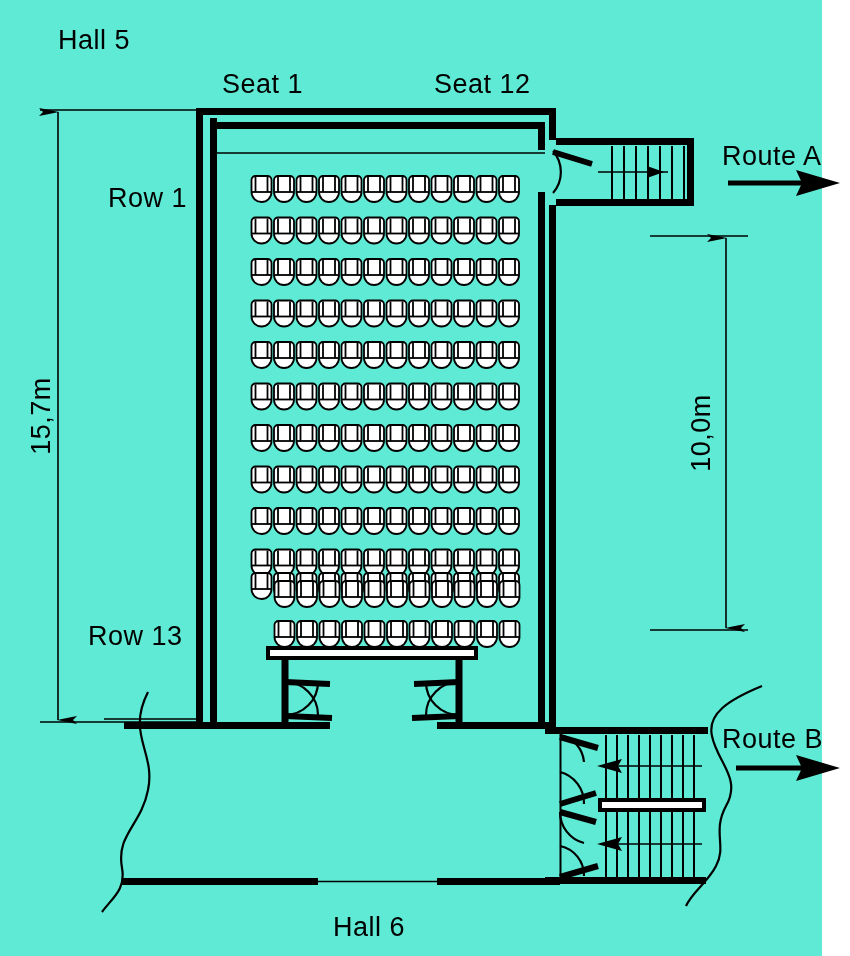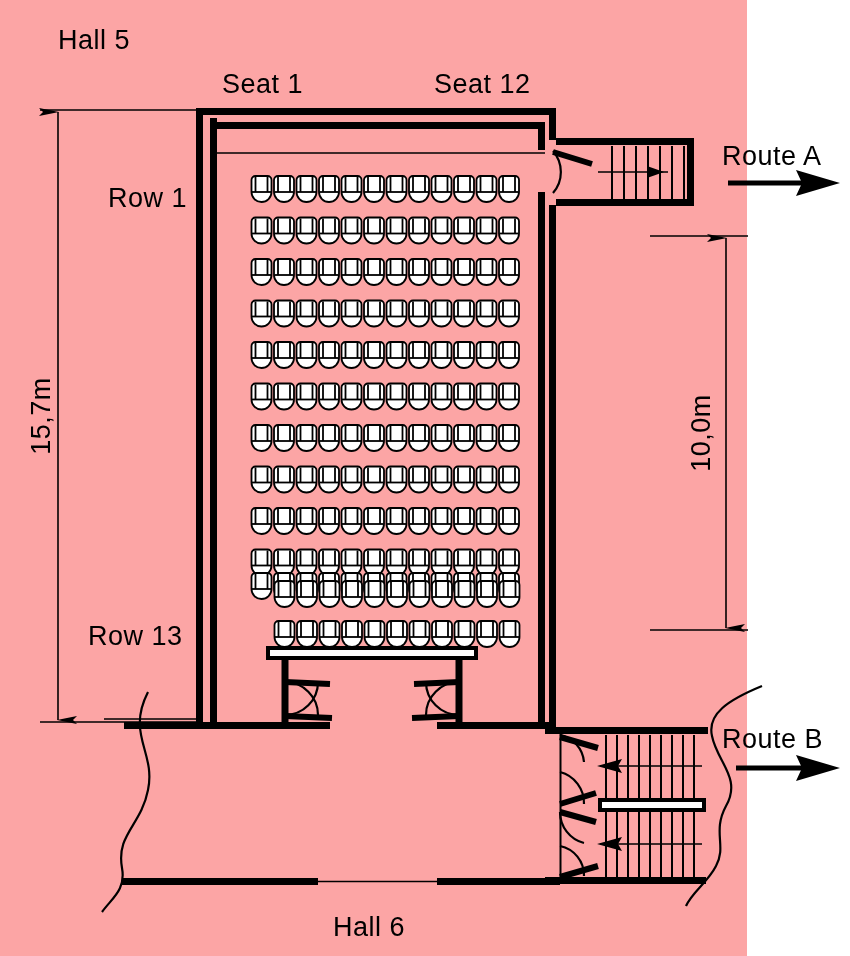--- a/index.html
+++ b/index.html
@@ -9,23 +9,23 @@
     background: #ffffff;
   }
   body {
     width: 850px;
     height: 956px;
     font-family: "Liberation Sans", sans-serif;
     overflow: hidden;
   }
   #plan-root {
     position: relative;
-    width: 747px;
+    width: 822px;
     height: 956px;
-    background: #fca5a5;
+    background: #5eead4;
     text-decoration: underline;
   }
   #plan-svg {
     position: absolute;
     top: 0;
     left: 0;
     width: 850px;
     height: 956px;
     display: block;
   }

